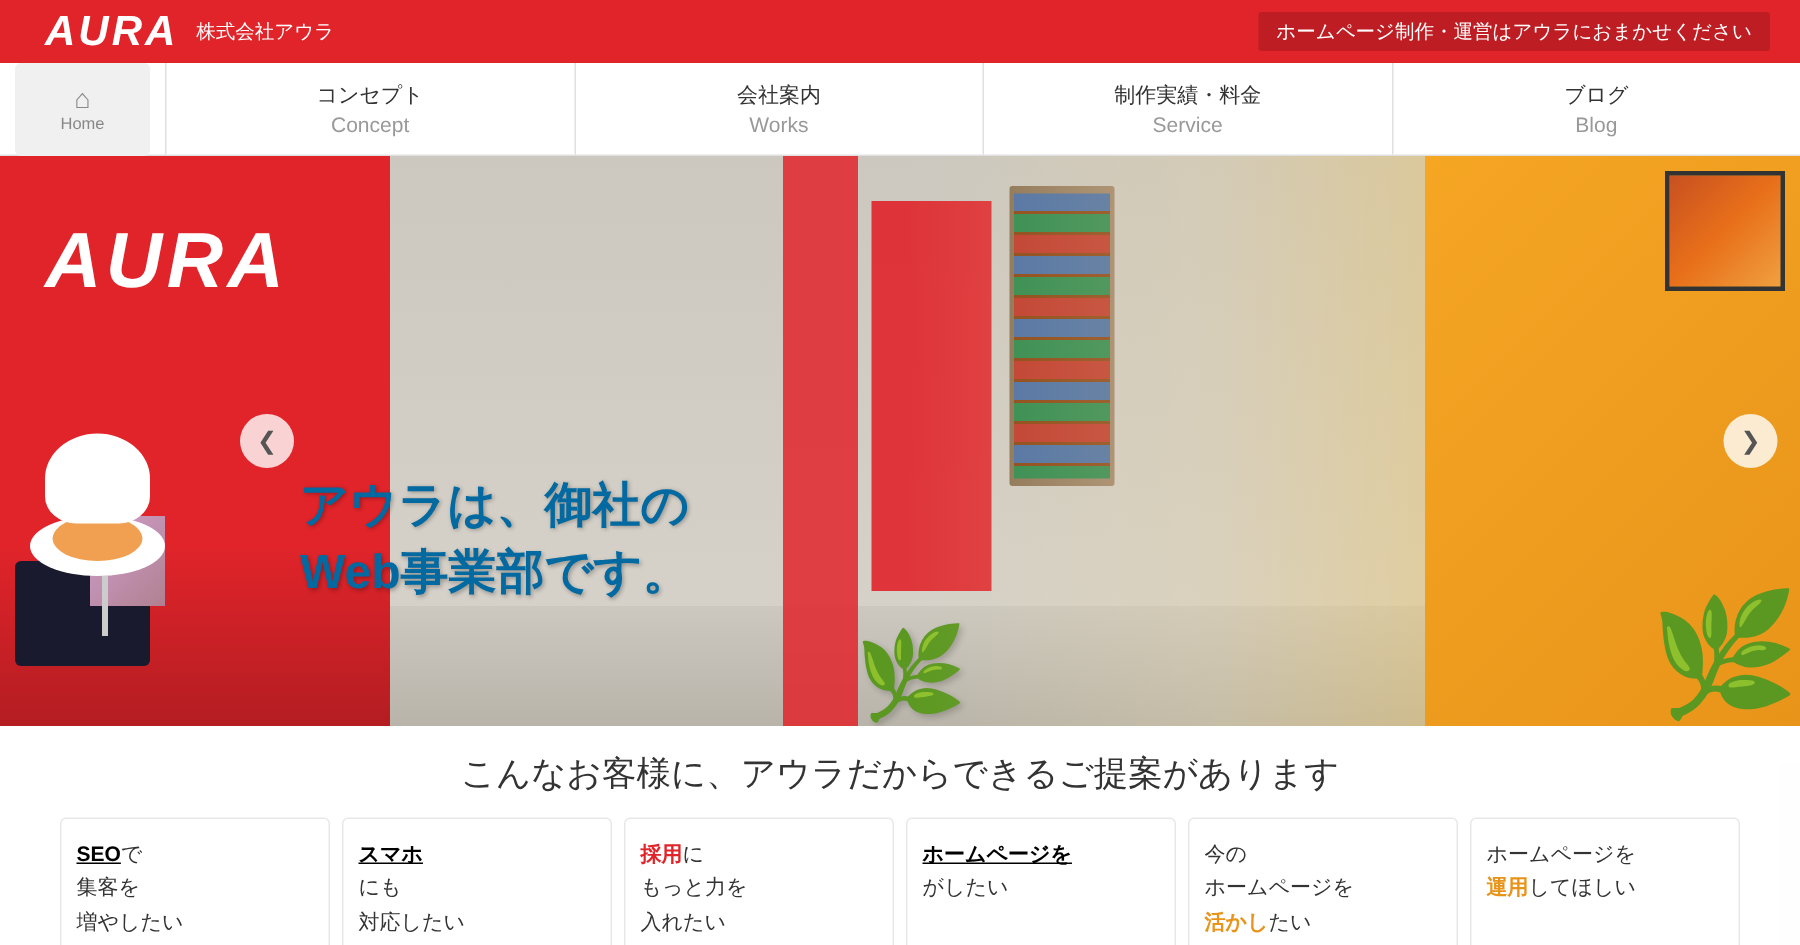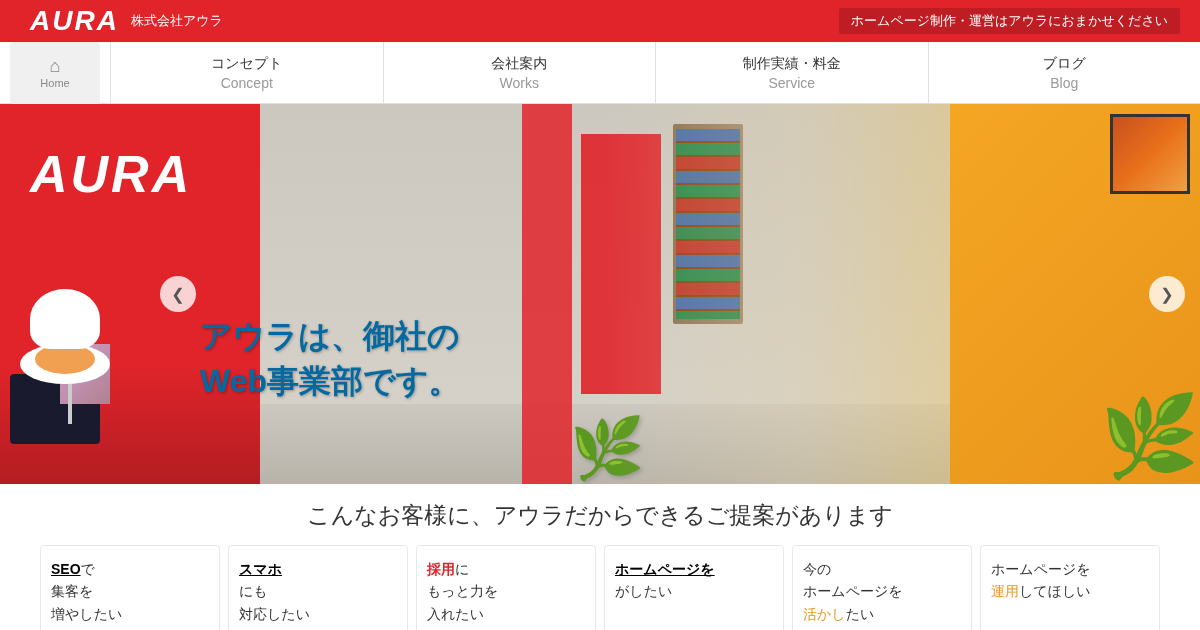--- a/index.html
+++ b/index.html
@@ -231,21 +231,21 @@
       text-align: left;
       width: 100%;
     }
     .service-card-text .highlight {
       color: #000000;
       font-weight: bold;
       text-decoration: underline;
     }
     .service-card-text .highlight-orange {
       color: #e8941a;
-      font-weight: normal;
+      font-weight: bold;
     }
     .service-icon {
       font-size: 24px;
       color: #999;
       margin-top: 6px;
     }
 
     
     .bookshelf {
       position: absolute;

